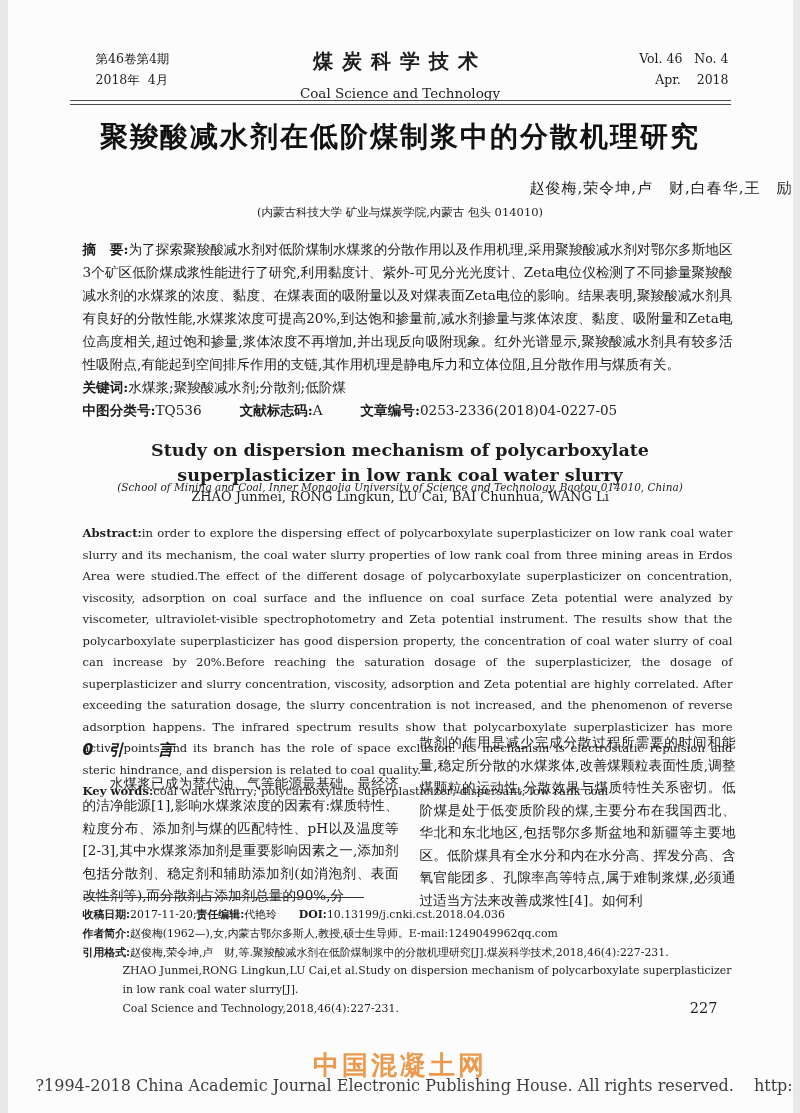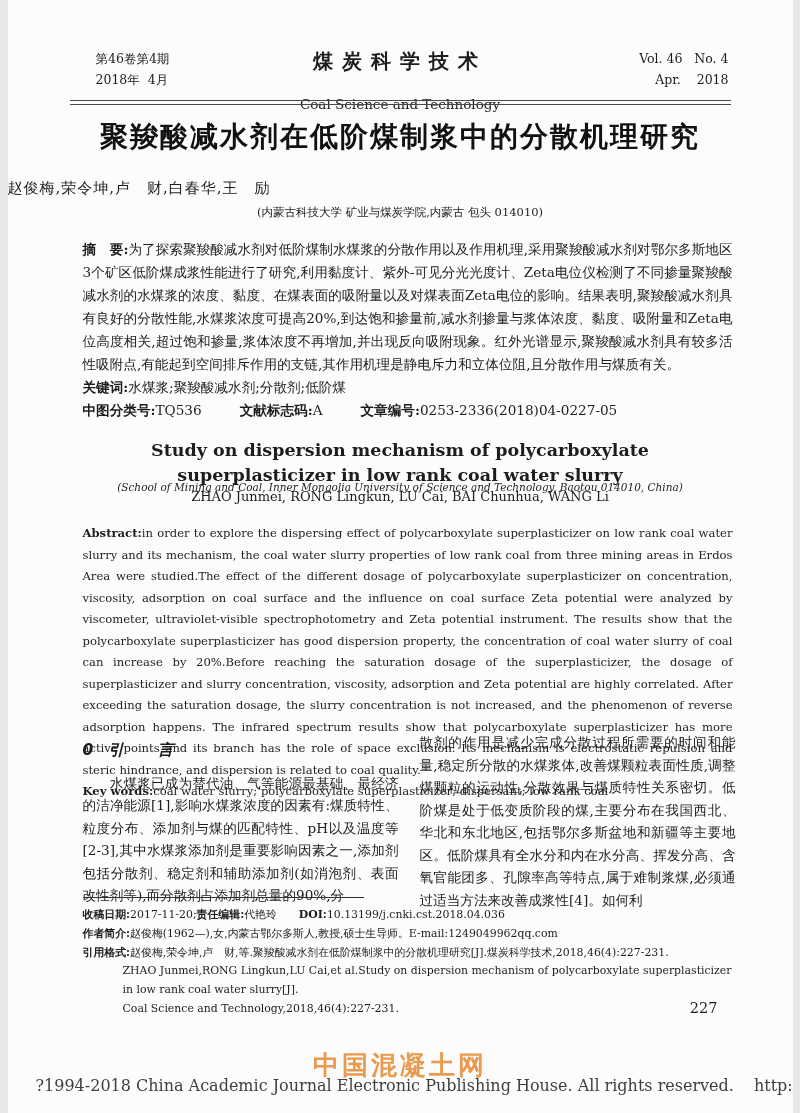--- a/index.html
+++ b/index.html
@@ -12,30 +12,30 @@
     font-family:"DejaVu Serif", serif;
     overflow:hidden;
   }
   .pre { white-space:pre; }
 
   
   .jheader { position:absolute; top:48px; left:62px; right:62px; height:48px; }
   .jh-left { position:absolute; left:26px; top:0; font-size:12.5px; line-height:21px; }
   .jh-center { position:absolute; left:0; right:0; top:0; text-align:center; }
   .jh-journal-cn { font-size:20px; font-weight:bold; letter-spacing:9px; font-family:"DejaVu Sans", sans-serif; }
-  .jh-journal-en { font-size:13.5px; margin-top:21px; }
+  .jh-journal-en { font-size:13.5px; margin-top:10px; }
   .jh-right { position:absolute; right:2px; top:0; text-align:right; font-size:12.5px; line-height:21px; }
   .double-rule { position:absolute; top:100px; left:62px; right:62px; height:3px;
     border-top:1.5px solid #4a4a4a; border-bottom:1.5px solid #4a4a4a; }
 
   
   .title-cn { position:absolute; top:118px; left:0; right:0; text-align:center;
     font-size:28px; font-weight:bold; letter-spacing:2px;
     font-family:"DejaVu Sans", sans-serif; color:#111; }
-  .authors-cn { position:absolute; top:179px; left:0; right:0; text-align:left;
+  .authors-cn { position:absolute; top:179px; left:0; right:0; text-align:right;
     font-size:15px; letter-spacing:1px; }
   .affil-cn { position:absolute; top:205px; left:0; right:0; text-align:center; font-size:11.5px; }
 
   
   .abs-cn { position:absolute; top:238px; left:75px; width:650px;
     font-size:13.6px; line-height:23px; text-align:justify; }
   .abs-cn p { margin:0; }
   .b { font-weight:bold; }
   .clc-gap { display:inline-block; width:38px; }
 

